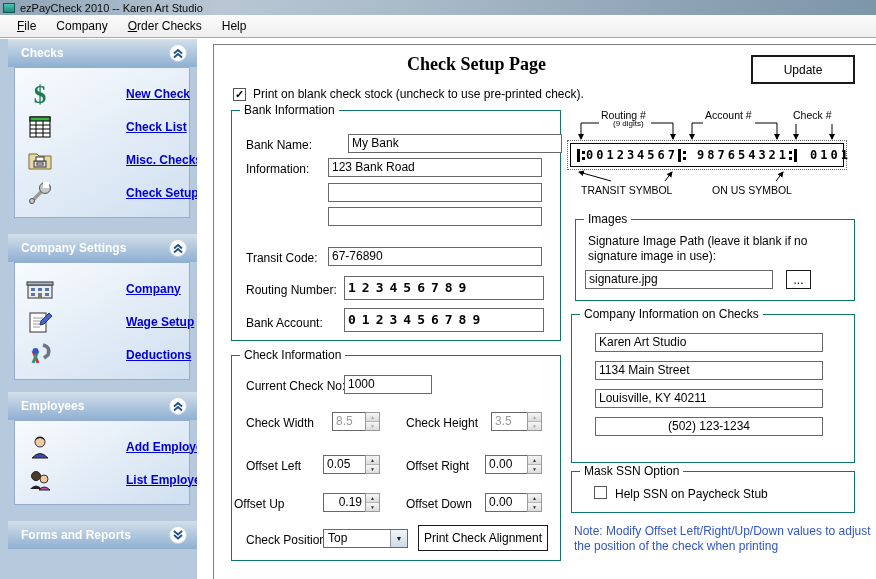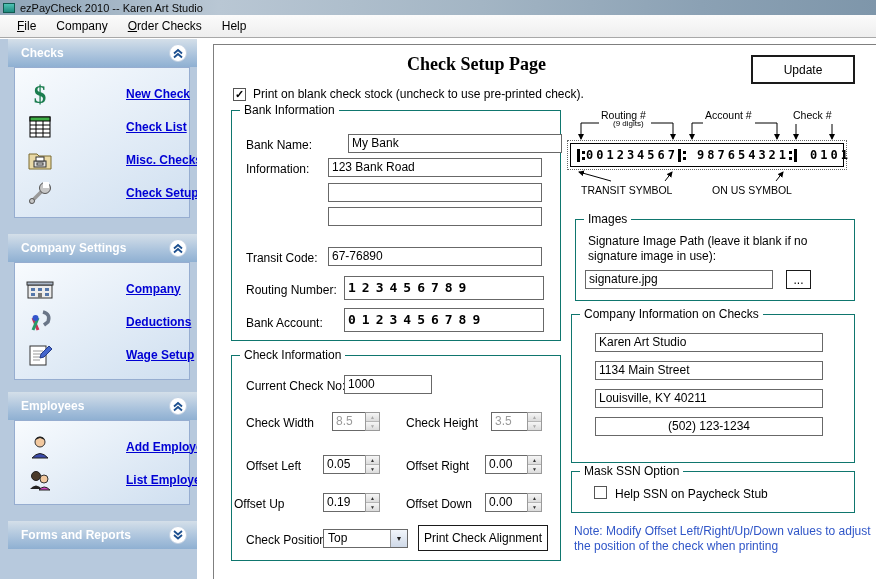--- a/index.html
+++ b/index.html
@@ -151,38 +151,38 @@
             <rect x="19" y="11" width="4" height="3" fill="#5577aa"></rect>
             <rect x="5" y="16" width="4" height="3" fill="#5577aa"></rect>
             <rect x="19" y="16" width="4" height="3" fill="#5577aa"></rect>
             <rect x="12" y="16" width="4" height="5" fill="#777"></rect>
           </svg>
       </span>
       <span class="side-link">Company</span>
     </div>
     <div class="side-item">
       <span class="side-icon">
+        <svg width="26" height="26">
+            <rect x="3" y="4" width="16" height="19" fill="#fff" stroke="#333"></rect>
+            <path d="M6 9 h10 M6 12 h10 M6 15 h10 M6 18 h7" stroke="#999"></path>
+            <path d="M14 12 l8-8 3 3 -8 8 -4 1 z" fill="#4466cc" stroke="#223a88"></path>
+          </svg>
+      </span>
+      <span class="side-link">Wage Setup</span>
+    </div>
+    <div class="side-item">
+      <span class="side-icon">
         <svg width="28" height="26">
             <path d="M17 3 q8 2 5 10 l-4 3" stroke="#6a7688" fill="none" stroke-width="3.5"></path>
             <path d="M7 9 l5 12" stroke="#cc3355" stroke-width="3"></path>
             <path d="M12 9 l-5 12" stroke="#2a9a6a" stroke-width="3"></path>
             <circle cx="9.5" cy="9" r="3" fill="#3355cc"></circle>
           </svg>
       </span>
       <span class="side-link">Deductions</span>
-    </div>
-    <div class="side-item">
-      <span class="side-icon">
-        <svg width="26" height="26">
-            <rect x="3" y="4" width="16" height="19" fill="#fff" stroke="#333"></rect>
-            <path d="M6 9 h10 M6 12 h10 M6 15 h10 M6 18 h7" stroke="#999"></path>
-            <path d="M14 12 l8-8 3 3 -8 8 -4 1 z" fill="#4466cc" stroke="#223a88"></path>
-          </svg>
-      </span>
-      <span class="side-link">Wage Setup</span>
     </div>
   </div>
 
   <div class="sec-header mt12">
     <span>Employees</span>
     <span class="chev-btn">
       <svg width="18" height="18">
           <circle cx="9" cy="9" r="8.5" fill="#fff" stroke="#c3d1e2"></circle>
           <path d="M5 9.5 l4-3.5 4 3.5 M5 13.5 l4-3.5 4 3.5" stroke="#1c4f8f" stroke-width="1.8" fill="none"></path>
         </svg>
@@ -282,21 +282,21 @@
     <span class="lbl" style="left:174px;top:103px;">Offset Right</span>
     <div class="spin" style="left:253px;top:99px;width:57px;">
       <div class="spin-val">0.00</div>
       <div class="spin-btns">
           <div class="sb">▲</div>
           <div class="sb">▼</div>
         </div>
     </div>
 
     <span class="lbl" style="left:2px;top:141px;">Offset Up</span>
-    <div class="spin" style="left:91px;top:137px;width:57px;">
+    <div class="spin" style="left:91px;top:137px;width:57px;text-align:right;">
       <div class="spin-val">0.19</div>
       <div class="spin-btns">
           <div class="sb">▲</div>
           <div class="sb">▼</div>
         </div>
     </div>
     <span class="lbl" style="left:174px;top:141px;">Offset Down</span>
     <div class="spin" style="left:253px;top:137px;width:57px;">
       <div class="spin-val">0.00</div>
       <div class="spin-btns">

